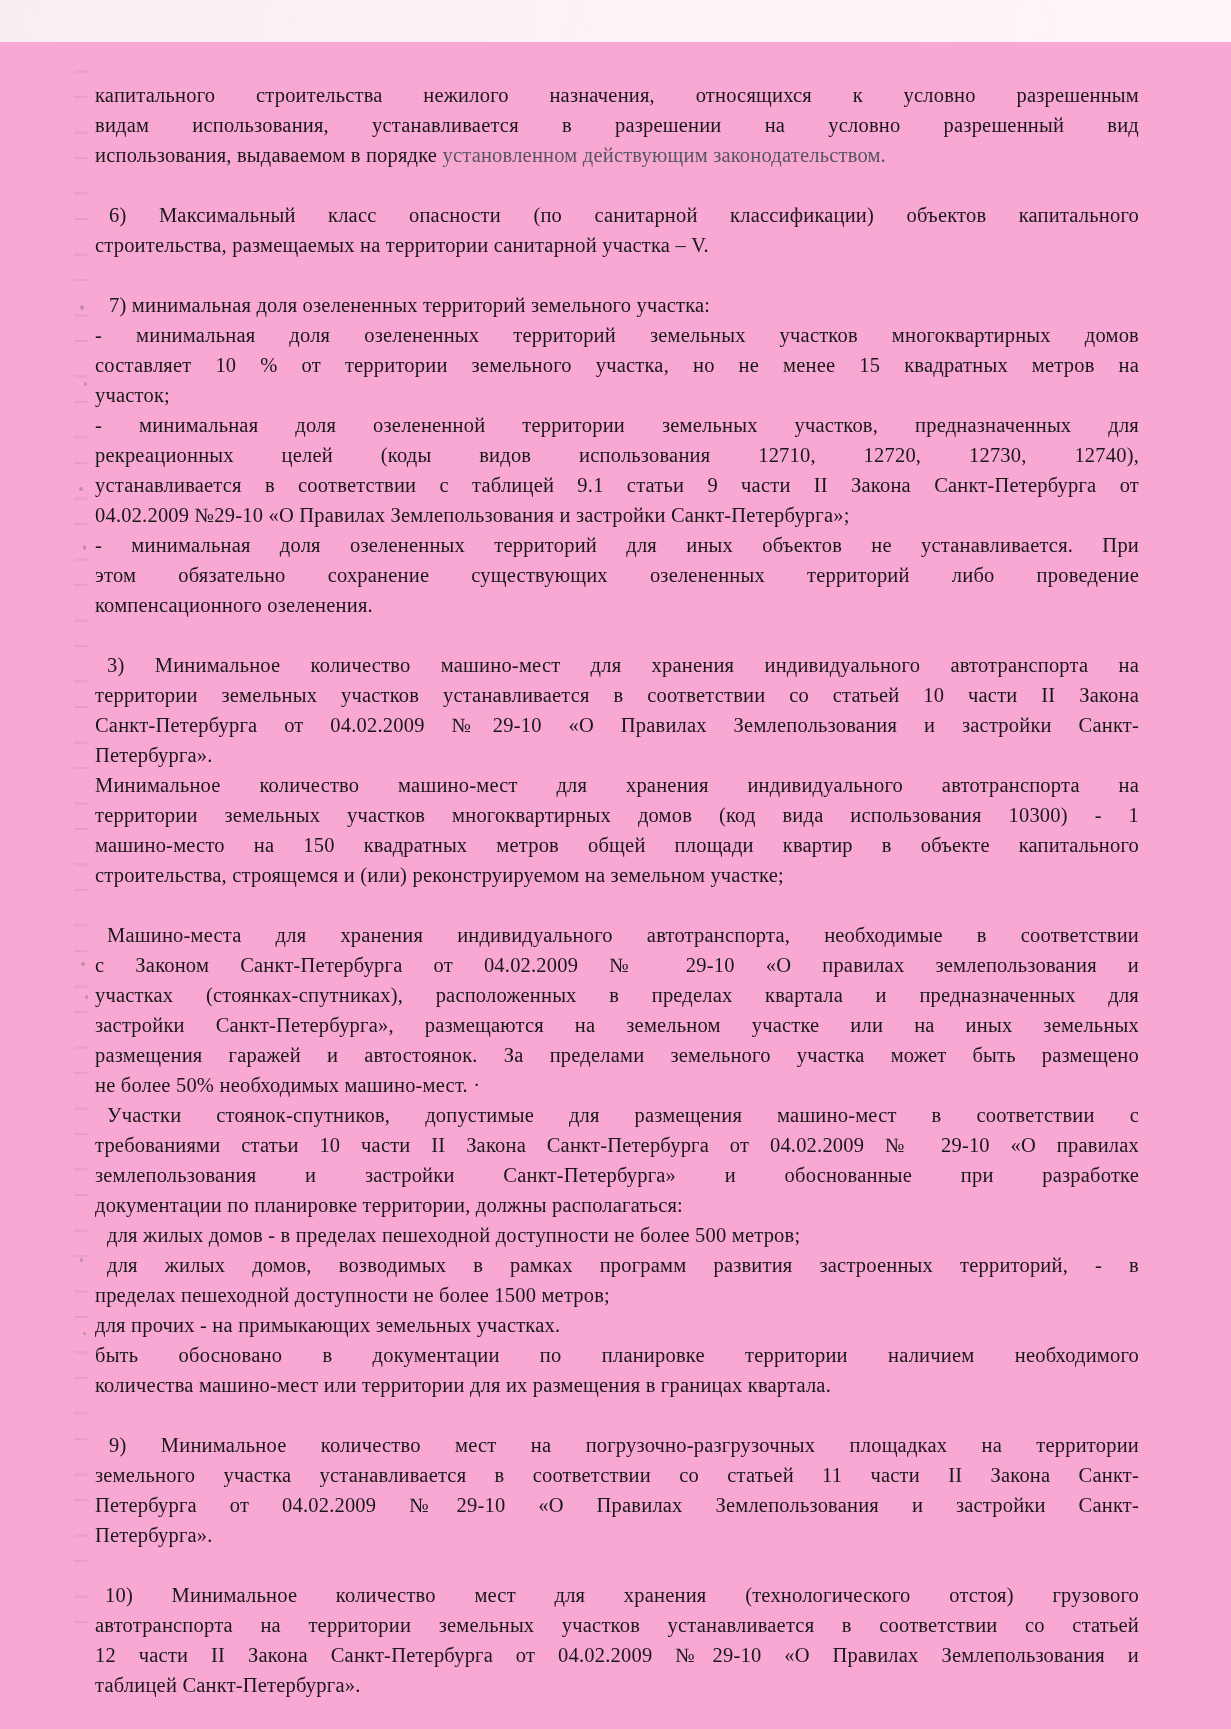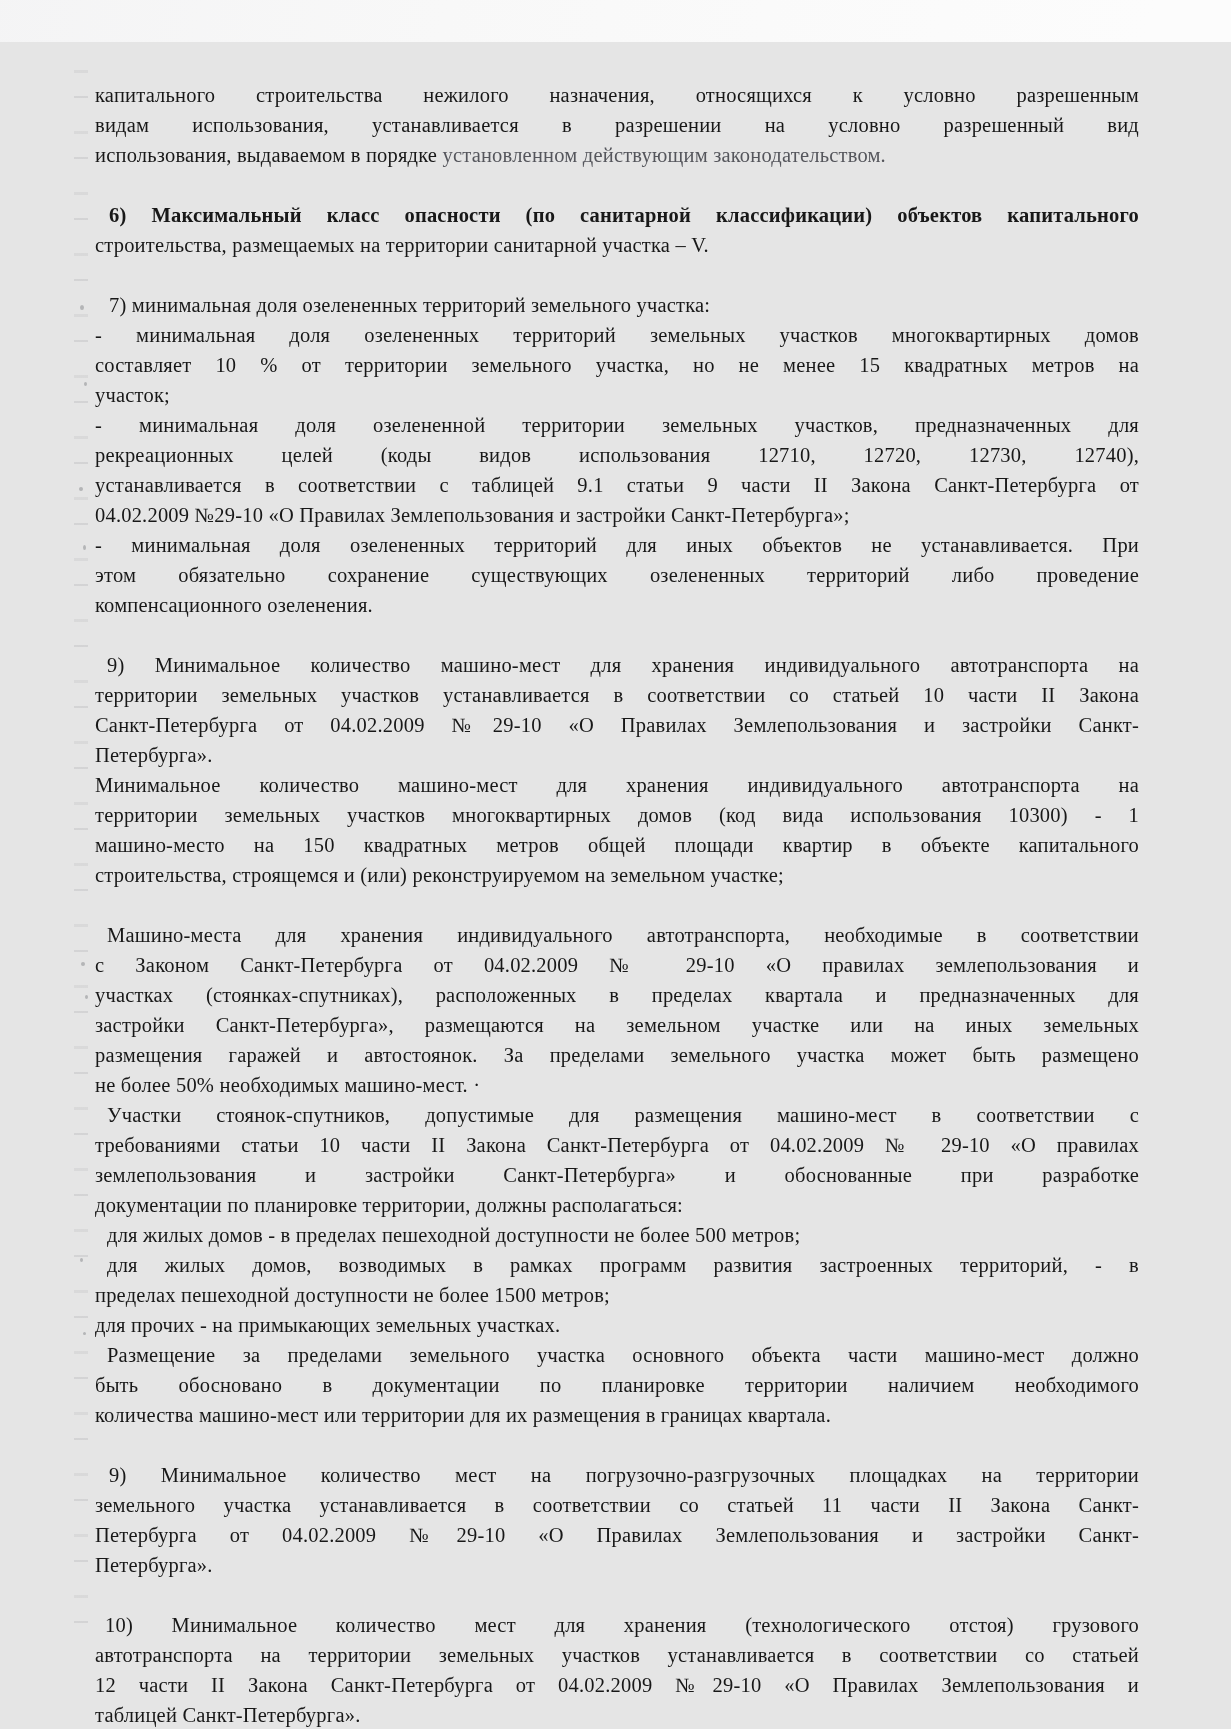--- a/index.html
+++ b/index.html
@@ -10,21 +10,21 @@
   body {
     width: 1231px;
     height: 1729px;
     position: relative;
     overflow: hidden;
     font-family: "Liberation Serif", serif;
   }
   .scan-page {
     position: absolute;
     inset: 0;
-    background: #e5e5e5;
+    background: #f9a8d4;
   }
   
   .scan-top-band {
     position: absolute;
     top: 0; left: 0; right: 0;
     height: 42px;
     background:
       linear-gradient(100deg, #f6f6f7 0%, #fafafa 35%, #fdfdfd 70%, #ffffff 100%);
     opacity: 0.9;
   }
@@ -84,21 +84,21 @@
   <div class="speck" style="left:80px;top:1258px;width:3px;height:4px;"></div>
   <div class="speck" style="left:83px;top:1332px;width:3px;height:3px;"></div>
 
   <div class="doc-text">
       <div class="para">
         <div class="line">капитального строительства нежилого назначения, относящихся к условно разрешенным</div>
         <div class="line">видам использования, устанавливается в разрешении на условно разрешенный вид</div>
         <div class="line last"><span>использования, выдаваемом в порядке </span><span class="faint">установленном действующим законодательством.</span></div>
       </div>
       <div class="para gap">
-        <div class="line" style="padding-left: 14px; font-weight: bold;">6) Максимальный класс опасности (по санитарной классификации) объектов капитального</div>
+        <div class="line" style="padding-left: 14px;">6) Максимальный класс опасности (по санитарной классификации) объектов капитального</div>
         <div class="line last">строительства, размещаемых на территории санитарной участка – V.</div>
       </div>
       <div class="para gap">
         <div class="line last" style="padding-left: 14px;">7) минимальная доля озелененных территорий земельного участка:</div>
       </div>
       <div class="para">
         <div class="line">- минимальная доля озелененных территорий земельных участков многоквартирных домов</div>
         <div class="line">составляет 10 % от территории земельного участка, но не менее 15 квадратных метров на</div>
         <div class="line last">участок;</div>
       </div>
@@ -107,21 +107,21 @@
         <div class="line">рекреационных целей (коды видов использования 12710, 12720, 12730, 12740),</div>
         <div class="line">устанавливается в соответствии с таблицей 9.1 статьи 9 части II Закона Санкт-Петербурга от</div>
         <div class="line last">04.02.2009 №29-10  «О Правилах Землепользования и застройки Санкт-Петербурга»;</div>
       </div>
       <div class="para">
         <div class="line">- минимальная доля озелененных территорий для иных объектов не устанавливается. При</div>
         <div class="line">этом обязательно сохранение существующих озелененных территорий либо проведение</div>
         <div class="line last">компенсационного озеленения.</div>
       </div>
       <div class="para gap">
-        <div class="line" style="padding-left: 12px;">9) Минимальное количество машино-мест для хранения индивидуального автотранспорта на</div>
+        <div class="line" style="padding-left: 12px;">3) Минимальное количество машино-мест для хранения индивидуального автотранспорта на</div>
         <div class="line">территории земельных участков устанавливается в соответствии со статьей 10 части II Закона</div>
         <div class="line">Санкт-Петербурга от 04.02.2009 №29-10  «О Правилах Землепользования и застройки Санкт-</div>
         <div class="line last">Петербурга».</div>
       </div>
       <div class="para">
         <div class="line">Минимальное количество машино-мест для хранения индивидуального автотранспорта на</div>
         <div class="line">территории земельных участков многоквартирных домов (код вида использования 10300) - 1</div>
         <div class="line">машино-место на 150 квадратных метров общей площади квартир в объекте капитального</div>
         <div class="line last">строительства, строящемся  и (или) реконструируемом на земельном участке;</div>
       </div>
@@ -143,21 +143,20 @@
         <div class="line last" style="padding-left: 12px;">для жилых домов - в пределах пешеходной доступности не более 500 метров;</div>
       </div>
       <div class="para">
         <div class="line" style="padding-left: 12px;">для жилых домов, возводимых в рамках программ развития застроенных территорий, - в</div>
         <div class="line last">пределах пешеходной доступности не более 1500 метров;</div>
       </div>
       <div class="para">
         <div class="line last">для прочих - на примыкающих земельных участках.</div>
       </div>
       <div class="para">
-        <div class="line" style="padding-left: 12px;">Размещение за пределами земельного участка основного объекта части машино-мест должно</div>
         <div class="line">быть обосновано в документации по планировке территории наличием необходимого</div>
         <div class="line last">количества машино-мест или территории для их размещения в границах квартала.</div>
       </div>
       <div class="para gap">
         <div class="line" style="padding-left: 14px;">9) Минимальное количество мест на погрузочно-разгрузочных площадках на территории</div>
         <div class="line">земельного участка устанавливается в соответствии со статьей 11 части II Закона Санкт-</div>
         <div class="line">Петербурга от 04.02.2009 №29-10  «О Правилах Землепользования и застройки Санкт-</div>
         <div class="line last">Петербурга».</div>
       </div>
       <div class="para gap">

